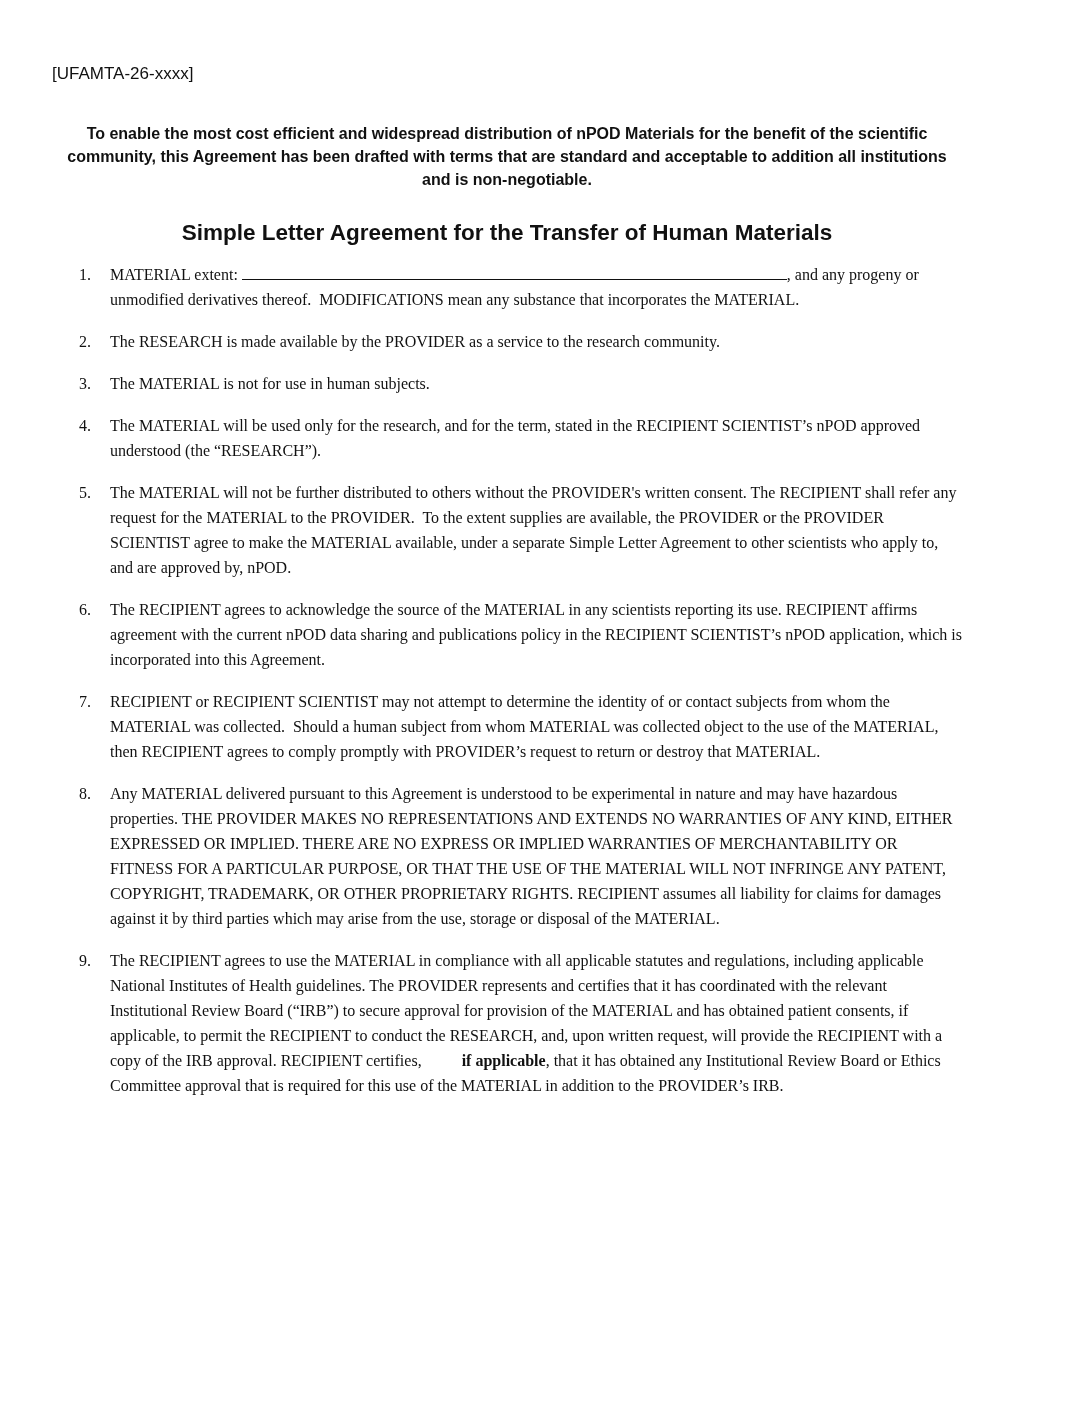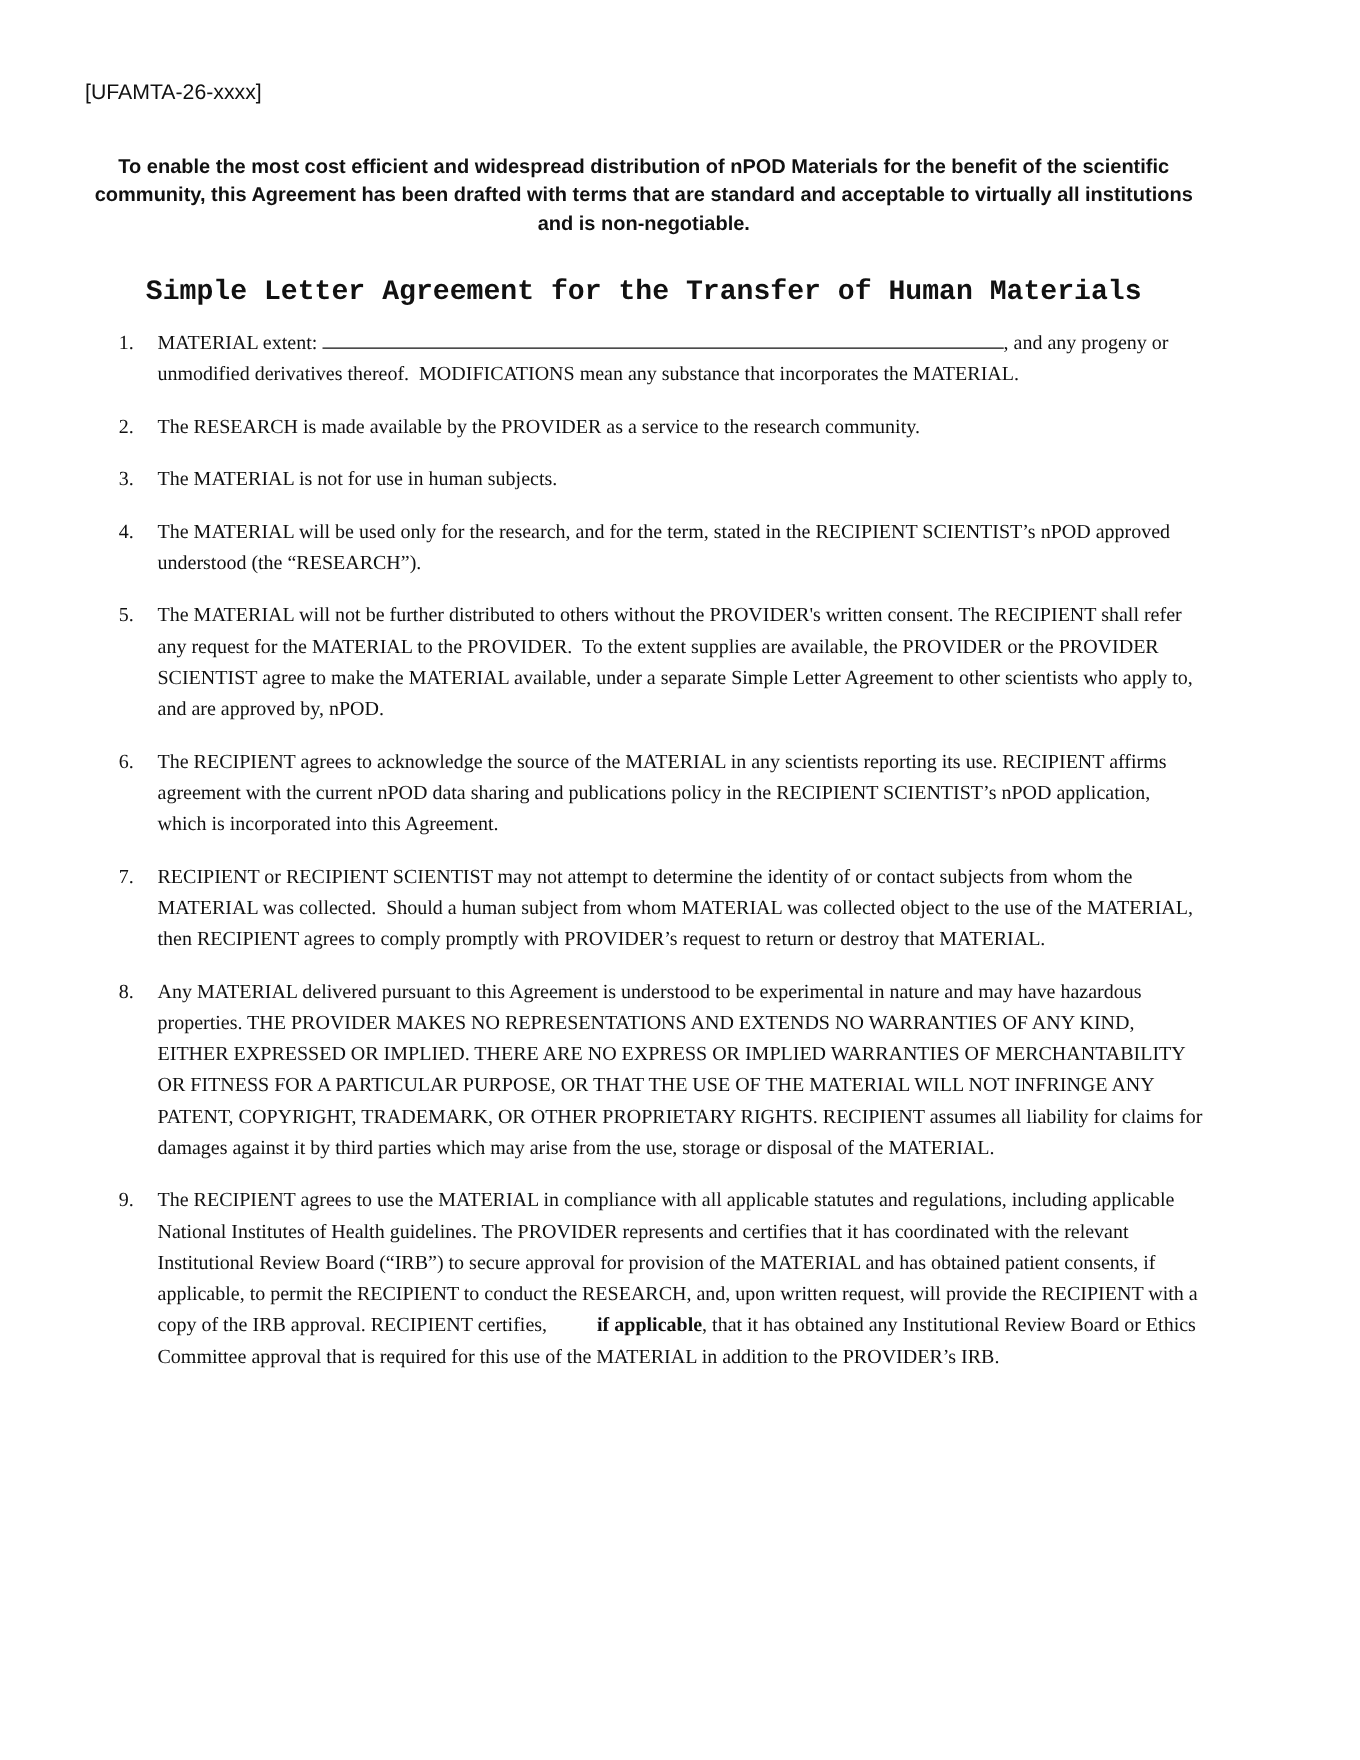--- a/index.html
+++ b/index.html
@@ -7,40 +7,40 @@
     width: 1088px;
     min-height: 1408px;
     background: #ffffff;
     color: #111111;
     font-family: "Liberation Serif", serif;
   }
   .page {
     box-sizing: border-box;
     width: 1088px;
     min-height: 1408px;
-    padding: 62px 126px 40px 68px;
+    padding: 62px 126px 40px 52px;
     background: #ffffff;
   }
   .doc-ref {
     font-family: "Liberation Sans", sans-serif;
     font-size: 17px;
     line-height: 24px;
     margin: 0 0 36px 0;
   }
   .notice {
     text-align: center;
     font-family: "Liberation Sans", sans-serif;
     font-weight: 700;
     font-size: 16px;
     line-height: 23px;
   }
   .notice p { margin: 0; }
   .title {
     text-align: center;
-    font-family: Liberation Mono, monospace;
+    font-family: Liberation Sans, sans-serif;
     font-weight: 700;
     font-size: 22.5px;
     line-height: 30px;
     margin: 27px 0 0 0;
   }
   .intro {
     font-size: 16px;
     line-height: 25px;
     margin: 19px 0 0 0;
     white-space: pre-wrap;
@@ -73,21 +73,21 @@
   }
 </style>
 </head>
 <body>
 
 <div class="page">
 
   <div class="doc-ref">[UFAMTA-26-xxxx]</div>
 
   <div class="notice">
-    <p>To enable the most cost efficient and widespread distribution of nPOD Materials for the benefit of the scientific community, this Agreement has been drafted with terms that are standard and acceptable to virtually all institutions and is non-negotiable.</p>
+    <p>To enable the most cost efficient and widespread distribution of nPOD Materials for the benefit of the scientific community, this Agreement has been drafted with terms that are standard and acceptable to addition all institutions and is non-negotiable.</p>
   </div>
 
   <h1 class="title">Simple Letter Agreement for the Transfer of Human Materials</h1>
 
 
   <ol class="items">
 
     <li class="item">
       <span class="num">1.</span>
       <span class="ibody"><span>MATERIAL extent: </span><span class="blank"></span><span>, and any progeny or unmodified derivatives thereof.  MODIFICATIONS mean any substance that incorporates the MATERIAL.</span></span>

